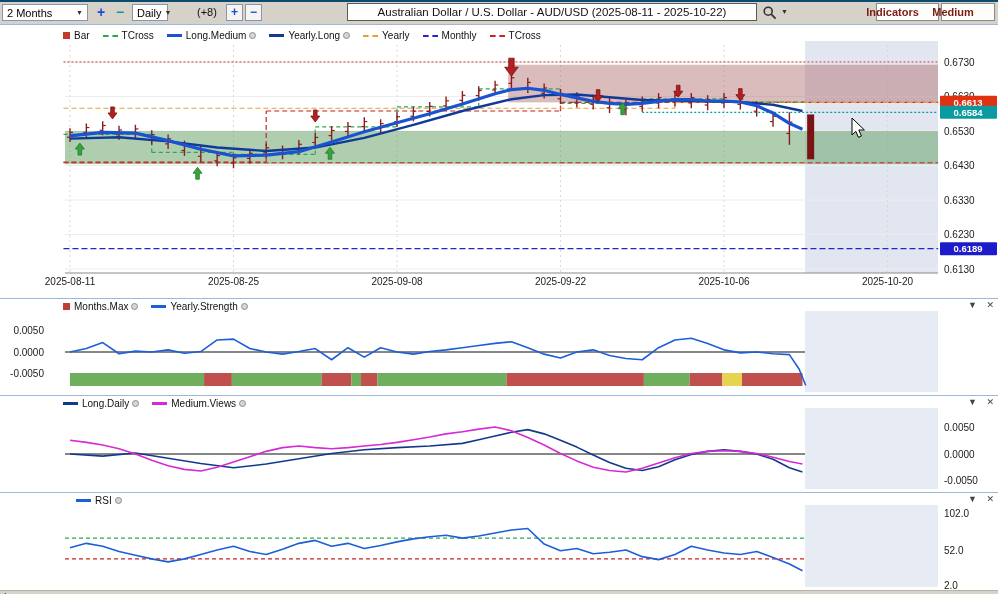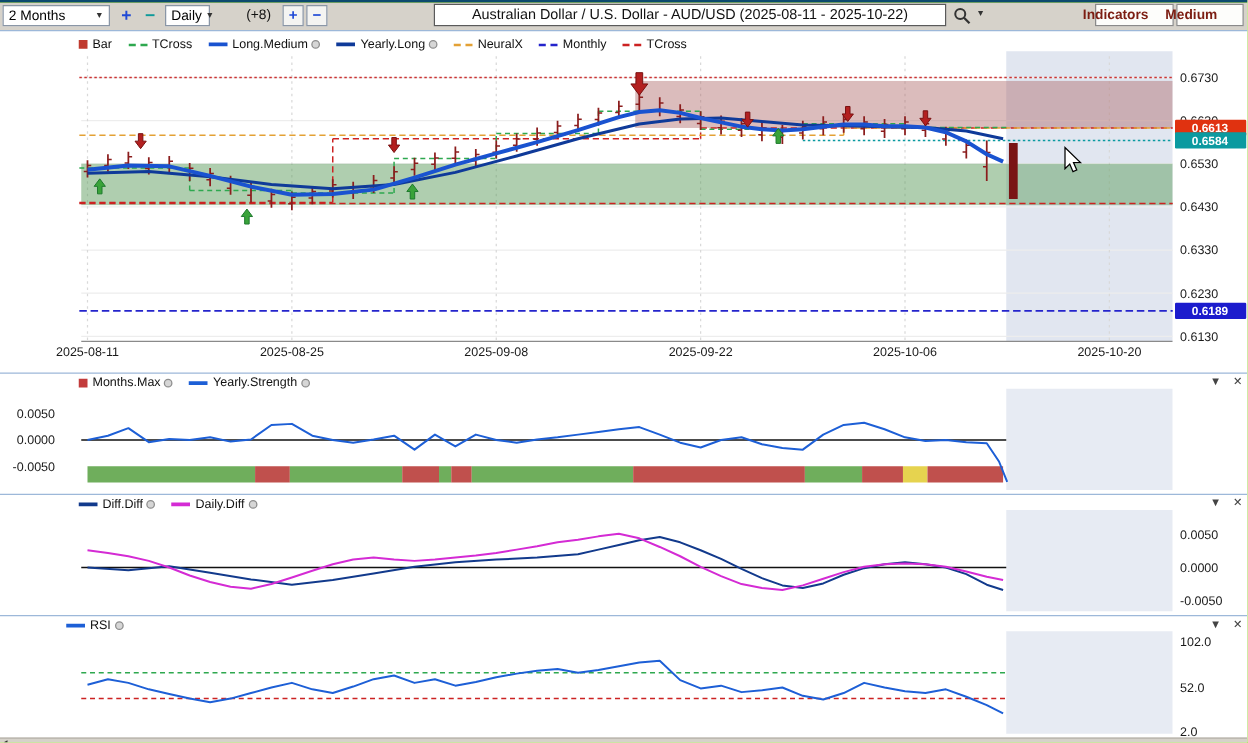--- a/index.html
+++ b/index.html
@@ -306,21 +306,21 @@
           <span>Long.Medium</span>
           <span class="dot"></span>
         </span>
         <span class="leg-item">
           <span class="mkr line" style="background: rgb(15, 58, 153);"></span>
           <span>Yearly.Long</span>
           <span class="dot"></span>
         </span>
         <span class="leg-item">
           <span class="mkr dash" style="border-top-color: rgb(227, 161, 53);"></span>
-          <span>NeuralX</span>
+          <span>Yearly</span>
         </span>
         <span class="leg-item">
           <span class="mkr dash" style="border-top-color: rgb(36, 36, 204);"></span>
           <span>Monthly</span>
         </span>
         <span class="leg-item">
           <span class="mkr dash" style="border-top-color: rgb(204, 34, 34);"></span>
           <span>TCross</span>
         </span>
       </div>
@@ -371,46 +371,46 @@
         <line x1="65" y1="58" x2="805" y2="58" stroke="#111" stroke-width="1.2"></line>
         <polyline points="70,58 102.7,60.12 135.4,56.94 168.10000000000002,62.24 200.8,67.53999999999999 233.5,71.78 266.20000000000005,68.07 298.90000000000003,62.769999999999996 331.6,57.47 364.3,53.76 397,51.64 429.70000000000005,50.05 462.40000000000003,47.4 478.75000000000006,43.69 495.1,39.980000000000004 511.45000000000005,36.269999999999996 527.8000000000001,33.620000000000005 544.1500000000001,37.86 560.5,44.22 576.85,51.11 593.2,59.06 609.5500000000001,66.48 625.9000000000001,72.31 642.25,74.43 658.6,70.72 674.95,63.83 691.3000000000001,58.53 707.6500000000001,55.35 724,53.76 740.35,55.35 756.7,58 773.0500000000001,63.3 789.4000000000001,71.78 802.48,76.02" fill="none" stroke="#123a8c" stroke-width="1.6" stroke-linejoin="round"></polyline>
         <polyline points="70,44.22 86.35,46.34 102.7,48.99 119.05000000000001,52.7 135.4,58 151.75,64.36 168.10000000000002,69.66 184.45000000000002,73.37 200.8,74.96000000000001 217.15,71.25 233.5,65.95 249.85000000000002,60.65 266.20000000000005,55.35 282.55,51.64 298.90000000000003,50.05 315.25,51.64 331.6,52.7 347.95000000000005,51.64 364.3,50.05 380.65000000000003,48.46 397,46.34 413.35,43.69 429.70000000000005,41.04 446.05,37.86 462.40000000000003,35.74 478.75000000000006,33.09 495.1,30.97 511.45000000000005,34.68 527.8000000000001,41.57 544.1500000000001,48.99 560.5,57.47 576.85,64.89 593.2,71.25 609.5500000000001,74.43 625.9000000000001,76.02 642.25,72.31 658.6,67.01 674.95,61.71 691.3000000000001,57.47 707.6500000000001,55.35 724,54.82 740.35,55.35 756.7,57.47 773.0500000000001,61.18 789.4000000000001,65.42 802.48,68.07" fill="none" stroke="#d42bd4" stroke-width="1.6" stroke-linejoin="round"></polyline>
         <text x="944" y="35" font-size="10" fill="#1a1a1a" text-anchor="start">0.0050</text>
         <text x="944" y="61.5" font-size="10" fill="#1a1a1a" text-anchor="start">0.0000</text>
         <text x="944" y="88" font-size="10" fill="#1a1a1a" text-anchor="start">-0.0050</text>
       </svg>
     <div class="leg" id="pleg2" style="left:63px;top:2px">
         <span class="leg-item">
           <span class="mkr line" style="background: rgb(18, 58, 140);"></span>
-          <span>Diff.Diff</span>
+          <span>Long.Daily</span>
           <span class="dot"></span>
         </span>
         <span class="leg-item">
           <span class="mkr line" style="background: rgb(212, 43, 212);"></span>
-          <span>Daily.Diff</span>
+          <span>Medium.Views</span>
           <span class="dot"></span>
         </span>
       </div>
     <div class="pctl">
       <span class="pbtn">▼</span>
       <span class="pbtn">✕</span>
     </div>
   </div>
 
   <div class="panel" style="top:490px;height:98px">
     <svg id="psvg3" width="998" height="98">
         <rect x="805" y="12" width="133" height="82" fill="#c9d2e4" opacity="0.45"></rect>
         <line x1="65" y1="45.16" x2="805" y2="45.16" stroke="#2ea84f" stroke-dasharray="4 3" stroke-width="1.2"></line>
         <line x1="65" y1="65.88" x2="805" y2="65.88" stroke="#cc2222" stroke-dasharray="4 3" stroke-width="1.2"></line>
         <polyline points="70,54.78 86.35,50.34 102.7,53.3 119.05000000000001,58.48 135.4,62.18 151.75,65.88 168.10000000000002,68.84 184.45000000000002,65.88 200.8,61.44 217.15,57 233.5,53.3 249.85000000000002,58.48 266.20000000000005,61.44 282.55,56.26 298.90000000000003,50.34 315.25,47.38 331.6,53.3 347.95000000000005,50.34 364.3,55.52 380.65000000000003,52.56 397,48.86 413.35,45.9 429.70000000000005,43.68 446.05,42.2 462.40000000000003,45.16 478.75000000000006,42.94 495.1,39.980000000000004 511.45000000000005,37.019999999999996 527.8000000000001,35.54 544.1500000000001,51.08 560.5,57.74 576.85,55.52 593.2,60.7 609.5500000000001,59.22 625.9000000000001,57 642.25,63.66 658.6,66.62 674.95,61.44 691.3000000000001,53.3 707.6500000000001,57 724,59.96 740.35,61.44 756.7,58.48 773.0500000000001,64.4 789.4000000000001,71.06 802.48,77.72" fill="none" stroke="#1d5fd6" stroke-width="1.6" stroke-linejoin="round"></polyline>
         <text x="944" y="23.5" font-size="10" fill="#1a1a1a" text-anchor="start">102.0</text>
         <text x="944" y="60.5" font-size="10" fill="#1a1a1a" text-anchor="start">52.0</text>
         <text x="944" y="96" font-size="10" fill="#1a1a1a" text-anchor="start">2.0</text>
       </svg>
-    <div class="leg" id="pleg3" style="left:53px;top:2px">
+    <div class="leg" id="pleg3" style="left:76px;top:2px">
         <span class="leg-item">
           <span class="mkr line" style="background: rgb(29, 95, 214);"></span>
           <span>RSI</span>
           <span class="dot"></span>
         </span>
       </div>
     <div class="pctl">
       <span class="pbtn">▼</span>
       <span class="pbtn">✕</span>
     </div>

